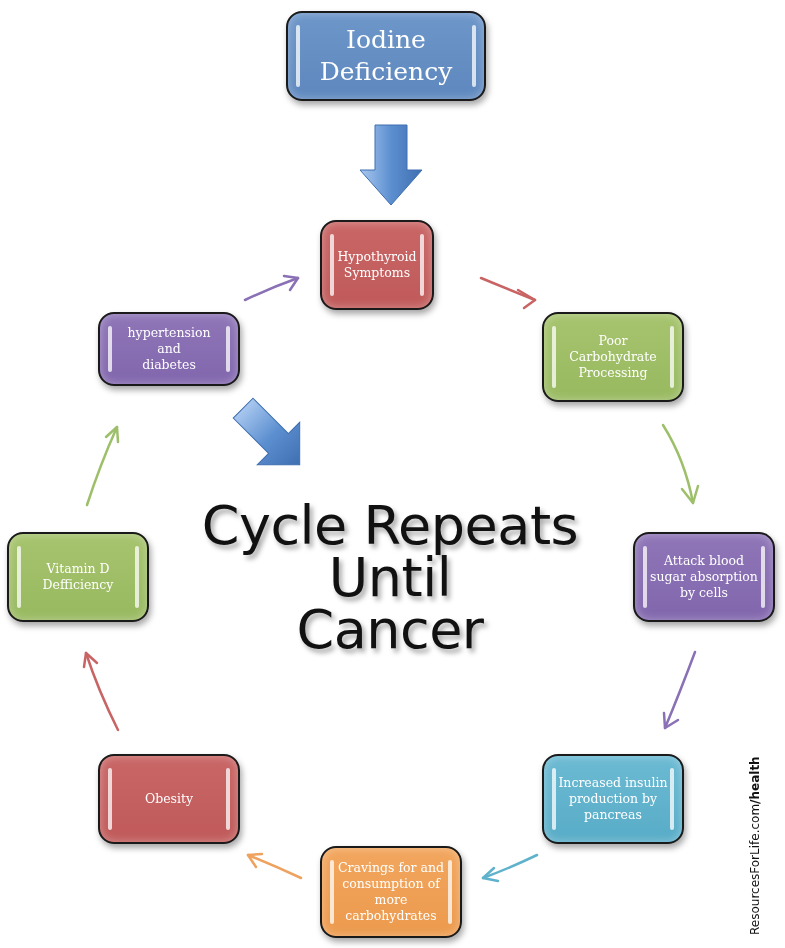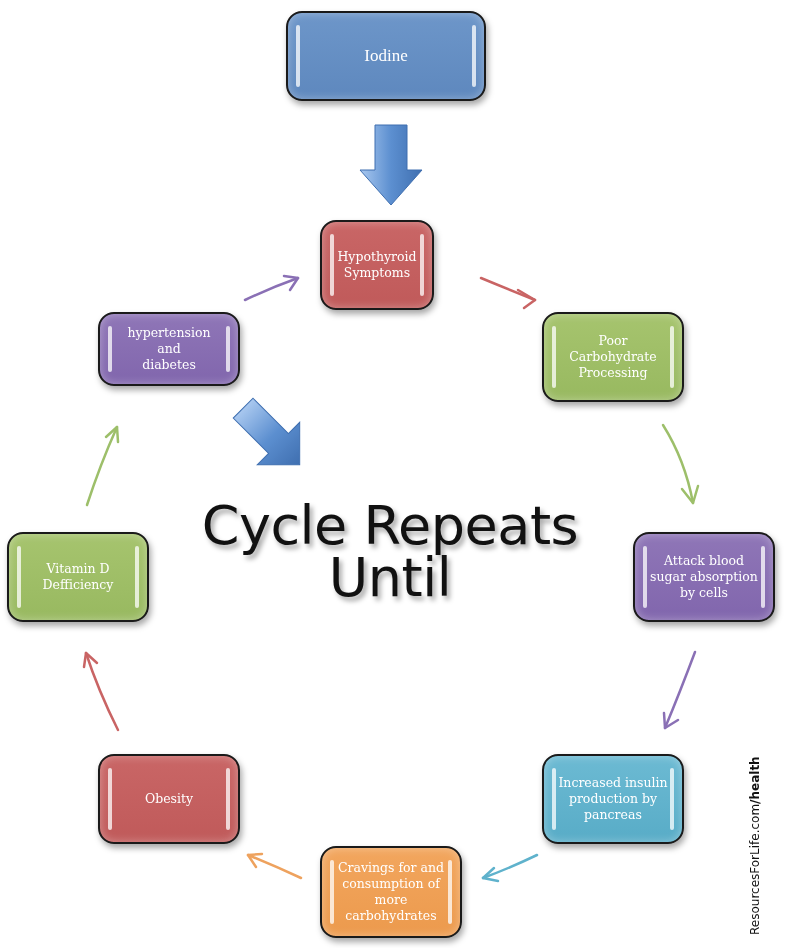--- a/index.html
+++ b/index.html
@@ -17,21 +17,21 @@
     background:rgba(255,255,255,0.75);
   }
   .box::before { left:8px; }
   .box::after { right:8px; }
   .blue { background:linear-gradient(#6d96c9,#5e88be); }
   .red { background:linear-gradient(#c96666,#c05a5a); }
   .green { background:linear-gradient(#a6c46e,#98b960); }
   .purple { background:linear-gradient(#8f76b7,#8166ad); }
   .cyan { background:linear-gradient(#6cbad3,#58acc7); }
   .orange { background:linear-gradient(#f2a65e,#ec9a4d); }
-  .big { font-size:17px; line-height:32px;font-family:Liberation Serif, serif; }
+  .big { font-size:25px; line-height:32px; }
   .box span { position:relative; z-index:1; }
   #center-text {
     position:absolute; left:170px; top:500px; width:440px; text-align:center;
     font-family:"DejaVu Sans", sans-serif; font-size:54px; line-height:52px; color:#111;
     text-shadow: 3px 4px 5px rgba(0,0,0,0.35); letter-spacing:-0.5px;
   }
   #credit {
     position:absolute; left:748px; top:935px; transform-origin:0 0; transform:rotate(-90deg);
     font-family:"DejaVu Sans", sans-serif; font-size:12px; color:#111; white-space:nowrap;
   }
@@ -86,21 +86,21 @@
         <path d="M106,437 L117,427 L118,442"></path>
     </g>
     <g class="ca" stroke="#8a70b5">
       <path d="M245,300 Q270,288 298,278"></path>
         <path d="M284,276 L298,278 L290,290"></path>
     </g>
   </g>
 </svg>
 
 <div class="box blue big" style="left:286px;top:11px;width:200px;height:90px;">
-  <span><span>Iodine</span><br></span>
+  <span><span>Iodine</span><br><span>Deficiency</span></span>
 </div>
 
 <div class="box red" style="left:320px;top:220px;width:114px;height:90px;">
     <span><span>Hypothyroid</span><br><span>Symptoms</span></span>
   </div>
 <div class="box green" style="left:542px;top:312px;width:142px;height:90px;">
     <span><span>Poor</span><br><span>Carbohydrate</span><br><span>Processing</span></span>
   </div>
 <div class="box purple" style="left:633px;top:532px;width:142px;height:90px;">
     <span><span>Attack blood</span><br><span>sugar absorption</span><br><span>by cells</span></span>
@@ -116,15 +116,16 @@
   </div>
 <div class="box green" style="left:7px;top:532px;width:142px;height:90px;">
     <span><span>Vitamin D</span><br><span>Defficiency</span></span>
   </div>
 <div class="box purple" style="left:98px;top:312px;width:142px;height:74px;">
     <span><span>hypertension and</span><br><span>diabetes</span></span>
   </div>
 
 <div id="center-text">
   <div>Cycle Repeats Until</div>
+  <div>Cancer</div>
 </div>
 
 <div id="credit"><span>ResourcesForLife.com</span><b>/health</b></div>
 
 </body></html>

